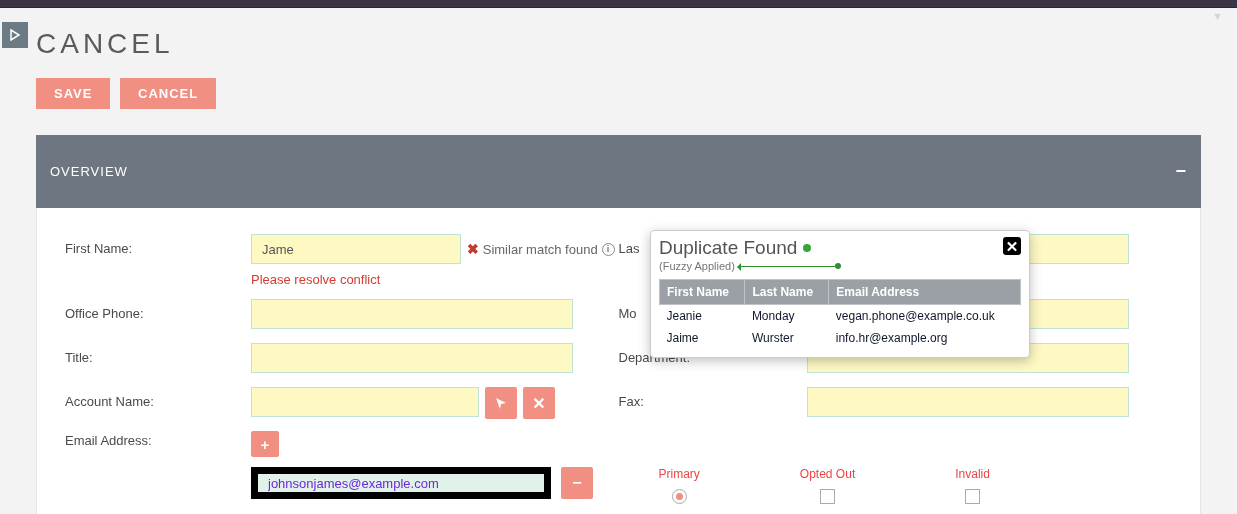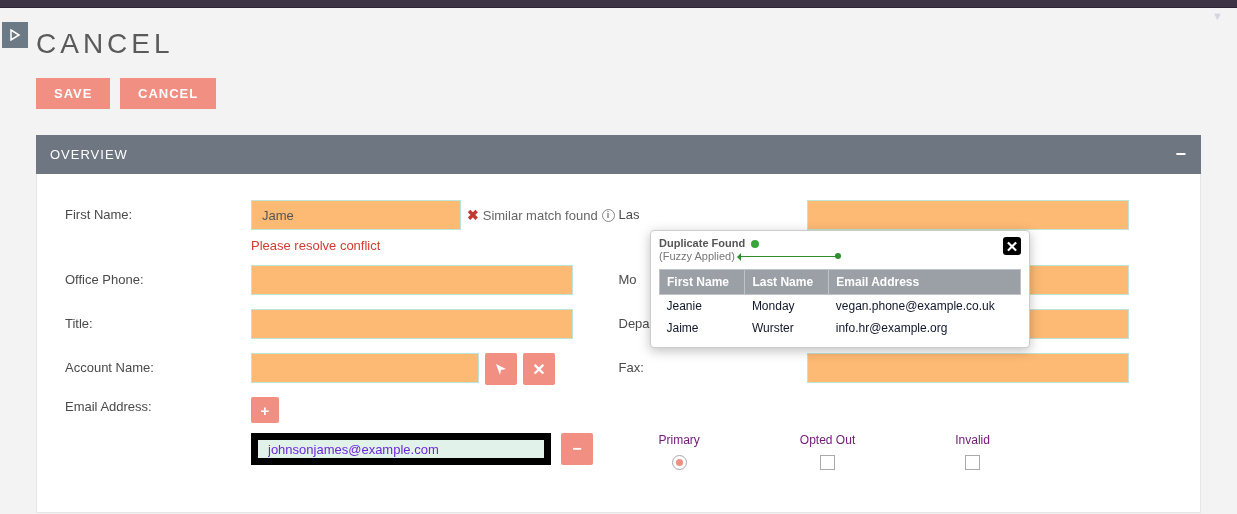--- a/index.html
+++ b/index.html
@@ -48,21 +48,21 @@
     color: #fff;
     background: #f08f82;
     cursor: pointer;
     margin-right: 6px;
     font-family: inherit;
     font-weight: bold;
   }
   .panel-header {
     background: #6d7681;
     color: #fff;
-    padding: 9px 14px;
+    padding: 26px 14px;
     font-size: 13px;
     letter-spacing: 1px;
     display: flex;
     justify-content: space-between;
     align-items: center;
   }
   .collapse-icon { font-size: 18px; font-weight: bold; cursor: pointer; }
   .panel-body {
     background: #fff;
     padding: 26px 28px 30px 28px;
@@ -86,21 +86,21 @@
     color: #4a4a4a;
     font-size: 13px;
     flex-shrink: 0;
   }
   .field-wrap { flex: 1; }
   .ipt {
     width: 100%;
     max-width: 322px;
     height: 30px;
     border: 1px solid #bfe4d5;
-    background: #fdba74;
+    background: #fef9c3;
     padding: 0 10px;
     font-size: 13px;
     color: #555;
     font-family: inherit;
   }
   .ipt.short { max-width: 228px; }
   .err-msg {
     color: #d43b31;
     font-size: 13px;
     margin-top: 8px;
@@ -156,21 +156,21 @@
     gap: 100px;
     padding-left: 40px;
     padding-top: 2px;
   }
   .flag {
     display: flex;
     flex-direction: column;
     align-items: center;
     gap: 8px;
     font-size: 12px;
-    color: #701a75;
+    color: #ef4444;
   }
   .radio {
     width: 15px; height: 15px;
     border: 1px solid #aaa;
     border-radius: 50%;
     display: inline-flex;
     align-items: center;
     justify-content: center;
     cursor: pointer;
   }
@@ -199,23 +199,23 @@
     z-index: 50;
     padding: 6px 8px 8px 8px;
   }
   .dup-head {
     display: flex;
     justify-content: space-between;
     align-items: flex-start;
   }
   .dup-title-wrap { line-height: 1.2; }
   .dup-title {
-    font-size: 11px;
+    font-size: 19px;
     color: #555;
-    display: flex; align-items: center; gap: 6px; font-weight: bold;
+    display: flex; align-items: center; gap: 6px;
   }
   .dot-green { width: 8px; height: 8px; background: #3ba33b; border-radius: 50%; display: inline-block; }
   .dup-sub {
     font-size: 11px;
     color: #777;
     display: flex;
     align-items: center;
     gap: 3px;
   }
   .arrow-line {

